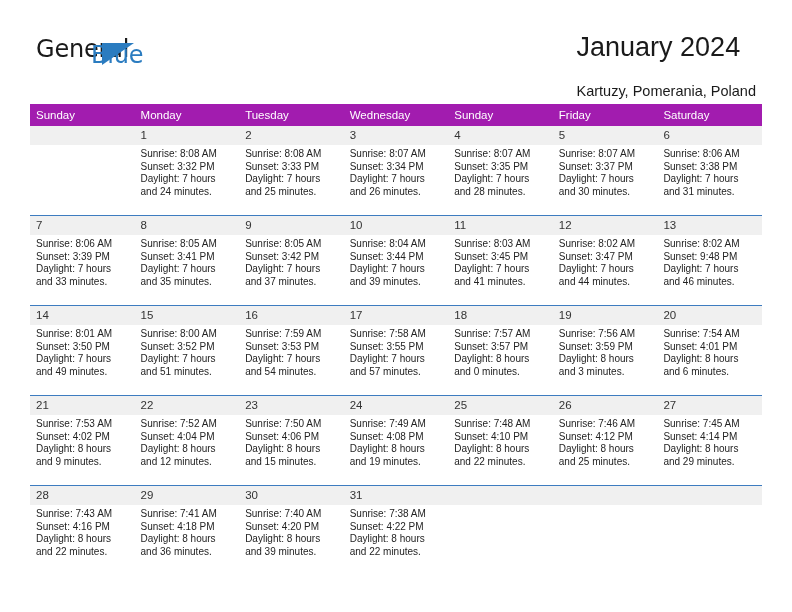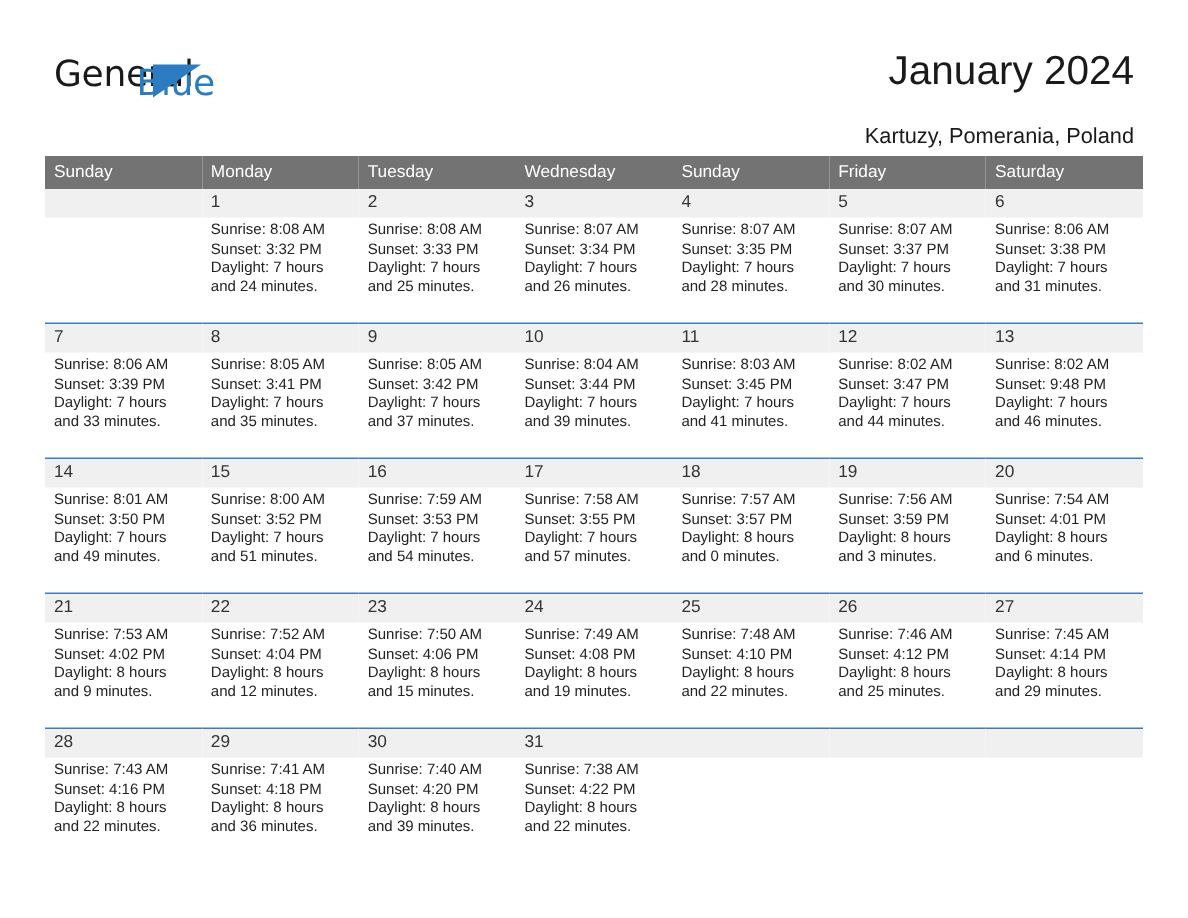--- a/index.html
+++ b/index.html
@@ -61,21 +61,20 @@
     top: 7px;
     width: 0;
     height: 0;
     border-left: 32px solid #2b7cc0;
     border-bottom: 22px solid transparent;
   }
   .title-block {
     position: absolute;
     right: 36px;
     top: 30px;
-    text-align: right;
   }
   .cal-title {
     font-size: 27px;
     color: #1a1a1a;
     font-weight: normal;
     line-height: 34px;
     font-family: "Liberation Sans", sans-serif;
   }
   .cal-location {
     font-size: 14.5px;
@@ -88,21 +87,21 @@
   
   .calendar {
     position: absolute;
     left: 30px;
     top: 104px;
     width: 732px;
     border-collapse: collapse;
     table-layout: fixed;
   }
   .calendar th {
-    background: #737373;
+    background: #a21caf;
     color: #ffffff;
     font-weight: normal;
     font-size: 11.5px;
     text-align: left;
     padding: 5px 0 5px 6px;
     height: 11px;
     font-family: "Liberation Sans", sans-serif;
   }
   .calendar td {
     vertical-align: top;

